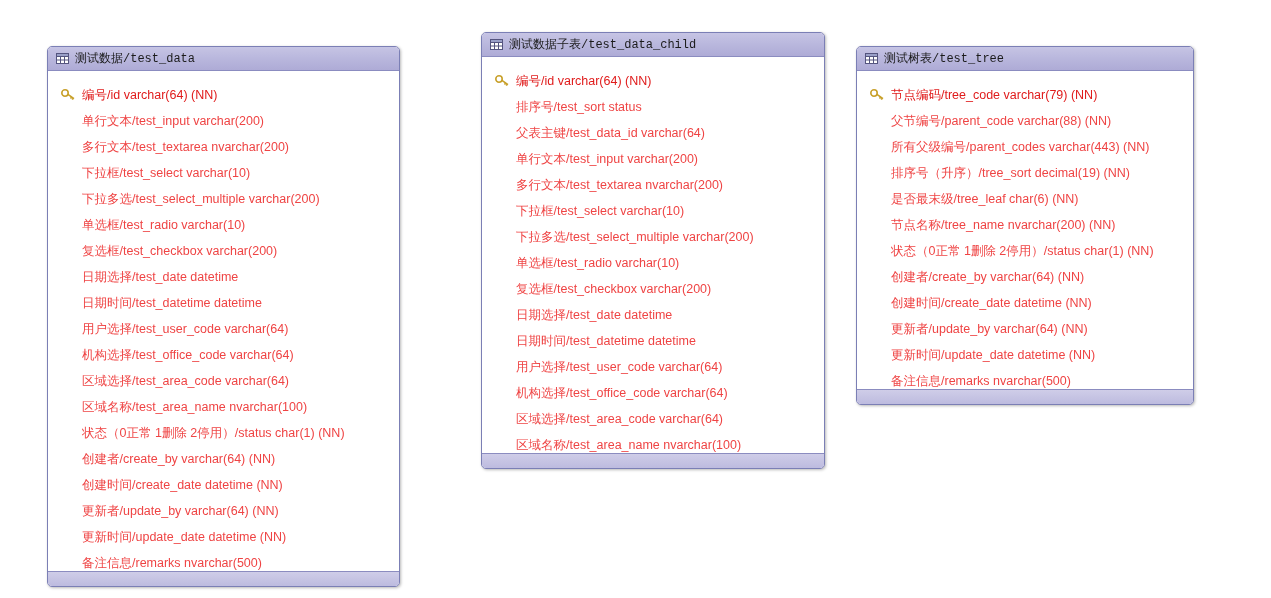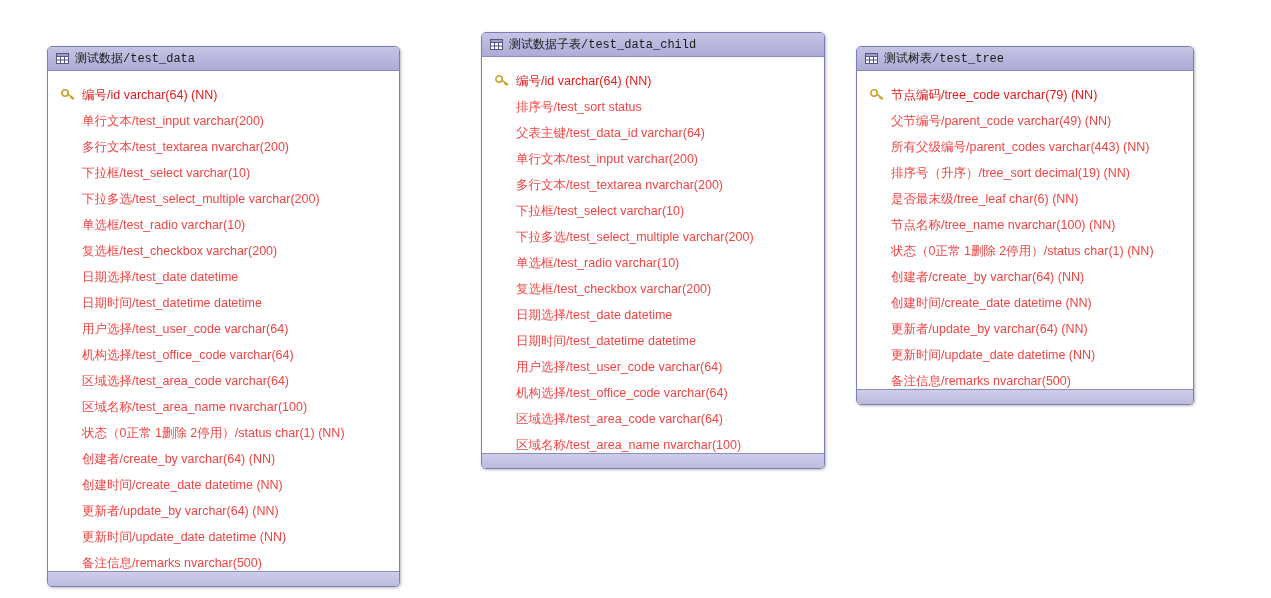--- a/index.html
+++ b/index.html
@@ -298,37 +298,37 @@
             <circle cx="4" cy="5" r="3.2" fill="none" stroke="#c8a02a" stroke-width="1.6"></circle>
             <path d="M6.6 6.2 L13 10.6" stroke="#c8a02a" stroke-width="1.6" fill="none"></path>
             <path d="M10.5 9 L9.6 10.6" stroke="#c8a02a" stroke-width="1.6" fill="none"></path>
             <path d="M12.2 10.1 L11.3 11.7" stroke="#c8a02a" stroke-width="1.6" fill="none"></path>
           </svg>
         </span>
         <span class="attr-label">节点编码/tree_code varchar(79) (NN)</span>
       </div>
       <div class="attr-row">
         <span class="attr-key-slot"></span>
-        <span class="attr-label">父节编号/parent_code varchar(49) (NN)</span>
+        <span class="attr-label">父节编号/parent_code varchar(88) (NN)</span>
       </div>
       <div class="attr-row">
         <span class="attr-key-slot"></span>
         <span class="attr-label">所有父级编号/parent_codes varchar(443) (NN)</span>
       </div>
       <div class="attr-row">
         <span class="attr-key-slot"></span>
         <span class="attr-label">排序号（升序）/tree_sort decimal(19) (NN)</span>
       </div>
       <div class="attr-row">
         <span class="attr-key-slot"></span>
         <span class="attr-label">是否最末级/tree_leaf char(6) (NN)</span>
       </div>
       <div class="attr-row">
         <span class="attr-key-slot"></span>
-        <span class="attr-label">节点名称/tree_name nvarchar(100) (NN)</span>
+        <span class="attr-label">节点名称/tree_name nvarchar(200) (NN)</span>
       </div>
       <div class="attr-row">
         <span class="attr-key-slot"></span>
         <span class="attr-label">状态（0正常 1删除 2停用）/status char(1) (NN)</span>
       </div>
       <div class="attr-row">
         <span class="attr-key-slot"></span>
         <span class="attr-label">创建者/create_by varchar(64) (NN)</span>
       </div>
       <div class="attr-row">

